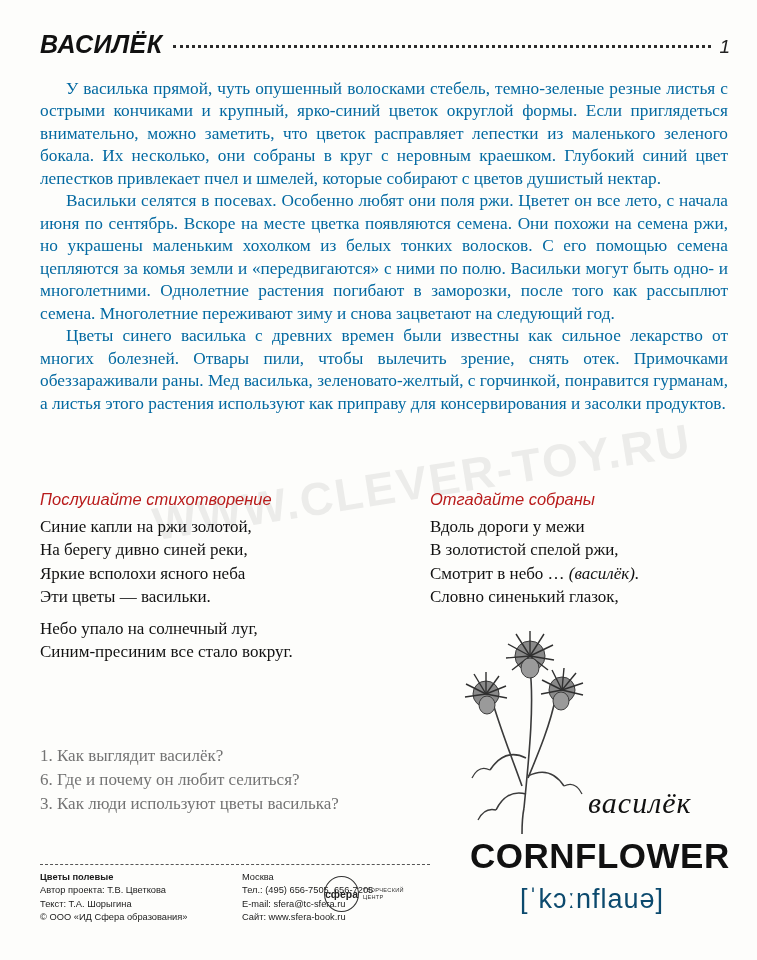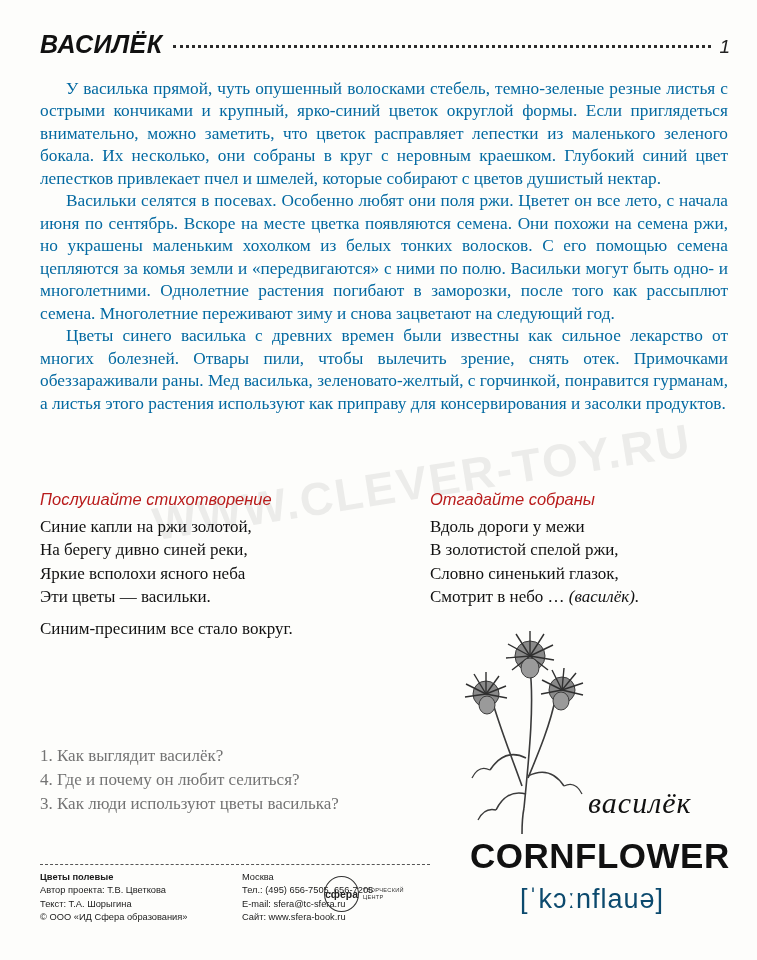--- a/index.html
+++ b/index.html
@@ -233,36 +233,37 @@
   </div>
 
   <div class="two-col">
     <div class="col-left">
       <div class="sub-head">Послушайте стихотворение</div>
       <div class="verse-line">Синие капли на ржи золотой,</div>
       <div class="verse-line">На берегу дивно синей реки,</div>
       <div class="verse-line">Яркие всполохи ясного неба</div>
       <div class="verse-line">Эти цветы — васильки.</div>
       <div class="verse-gap"></div>
+      <div class="verse-line">Небо упало на солнечный луг,</div>
       <div class="verse-line">Синим-пресиним все стало вокруг.</div>
     </div>
     <div class="col-right">
       <div class="sub-head">Отгадайте собраны</div>
       <div class="riddle-line">Вдоль дороги у межи</div>
       <div class="riddle-line">В золотистой спелой ржи,</div>
-      <div class="riddle-line">Словно синенький глазок,</div>
       <div class="riddle-line">
         <span>Смотрит в небо … </span><span class="riddle-answer">(василёк).</span>
       </div>
+      <div class="riddle-line">Словно синенький глазок,</div>
     </div>
   </div>
 
   <div class="questions">
     <div class="q-line">1. Как выглядит василёк?</div>
-    <div class="q-line">4. Где и почему он любит селиться?</div>
+    <div class="q-line">6. Где и почему он любит селиться?</div>
     <div class="q-line">3. Как люди используют цветы василька?</div>
   </div>
 
   <div class="illus">
     <svg width="170" height="230" viewBox="0 0 170 230" xmlns="http://www.w3.org/2000/svg">
       <g stroke="#3b3b3b" fill="none" stroke-width="1.6">
         <path d="M92 60 C 96 95, 92 140, 86 200"></path>
         <path d="M54 92 C 62 120, 74 150, 84 178"></path>
         <path d="M118 88 C 112 118, 100 146, 90 170"></path>
         <path d="M86 200 C 84 210, 84 218, 84 226"></path>

